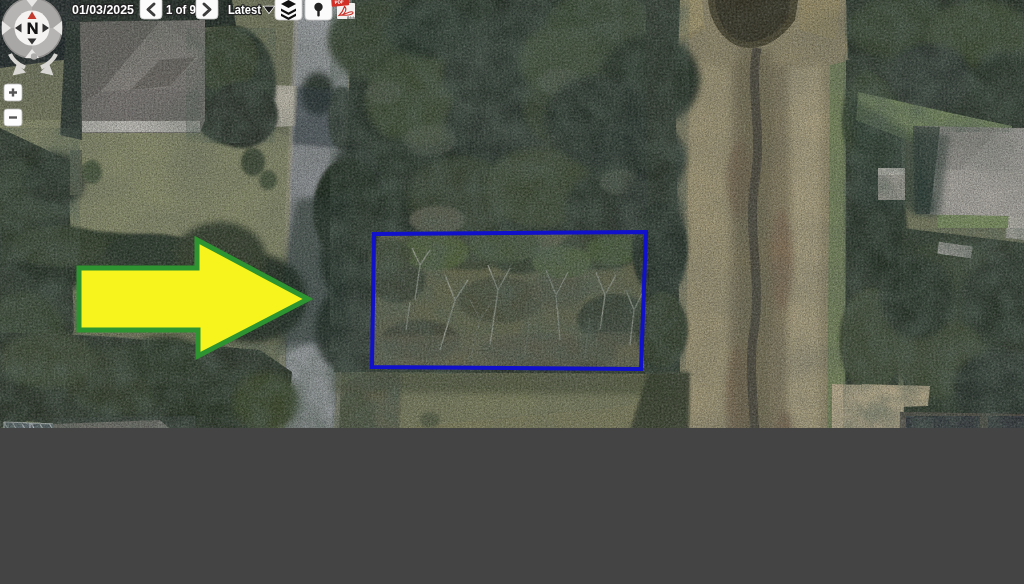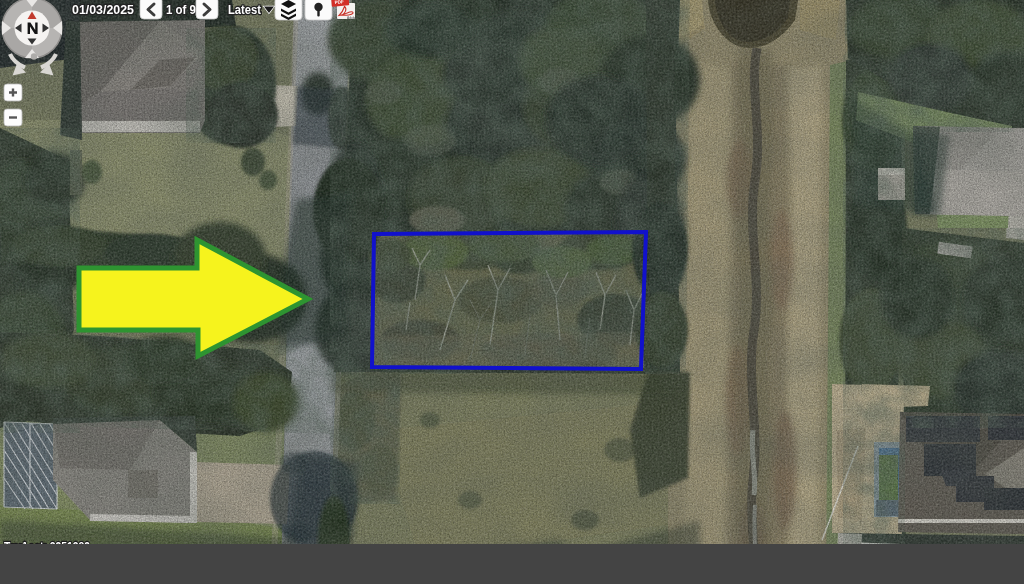--- a/index.html
+++ b/index.html
@@ -1,16 +1,16 @@
 <!DOCTYPE html>
 <html><head>
 <meta charset="utf-8">
 <style>
   html,body{margin:0;padding:0;background:#444;}
-  #stage{position:relative;width:1024px;height:544px;overflow:hidden;font-family:"Liberation Sans",sans-serif;}
+  #stage{position:relative;width:1024px;height:428px;overflow:hidden;font-family:"Liberation Sans",sans-serif;}
   #stage svg.base{position:absolute;left:0;top:0;}
 </style>
 </head>
 <body>
 <div id="stage">
 
 <svg class="base" width="1024" height="584" viewBox="0 0 1024 584" xmlns="http://www.w3.org/2000/svg">
 <defs>
   <radialGradient id="treeDk">
           <stop offset="0%" stop-color="#33402f"></stop>

